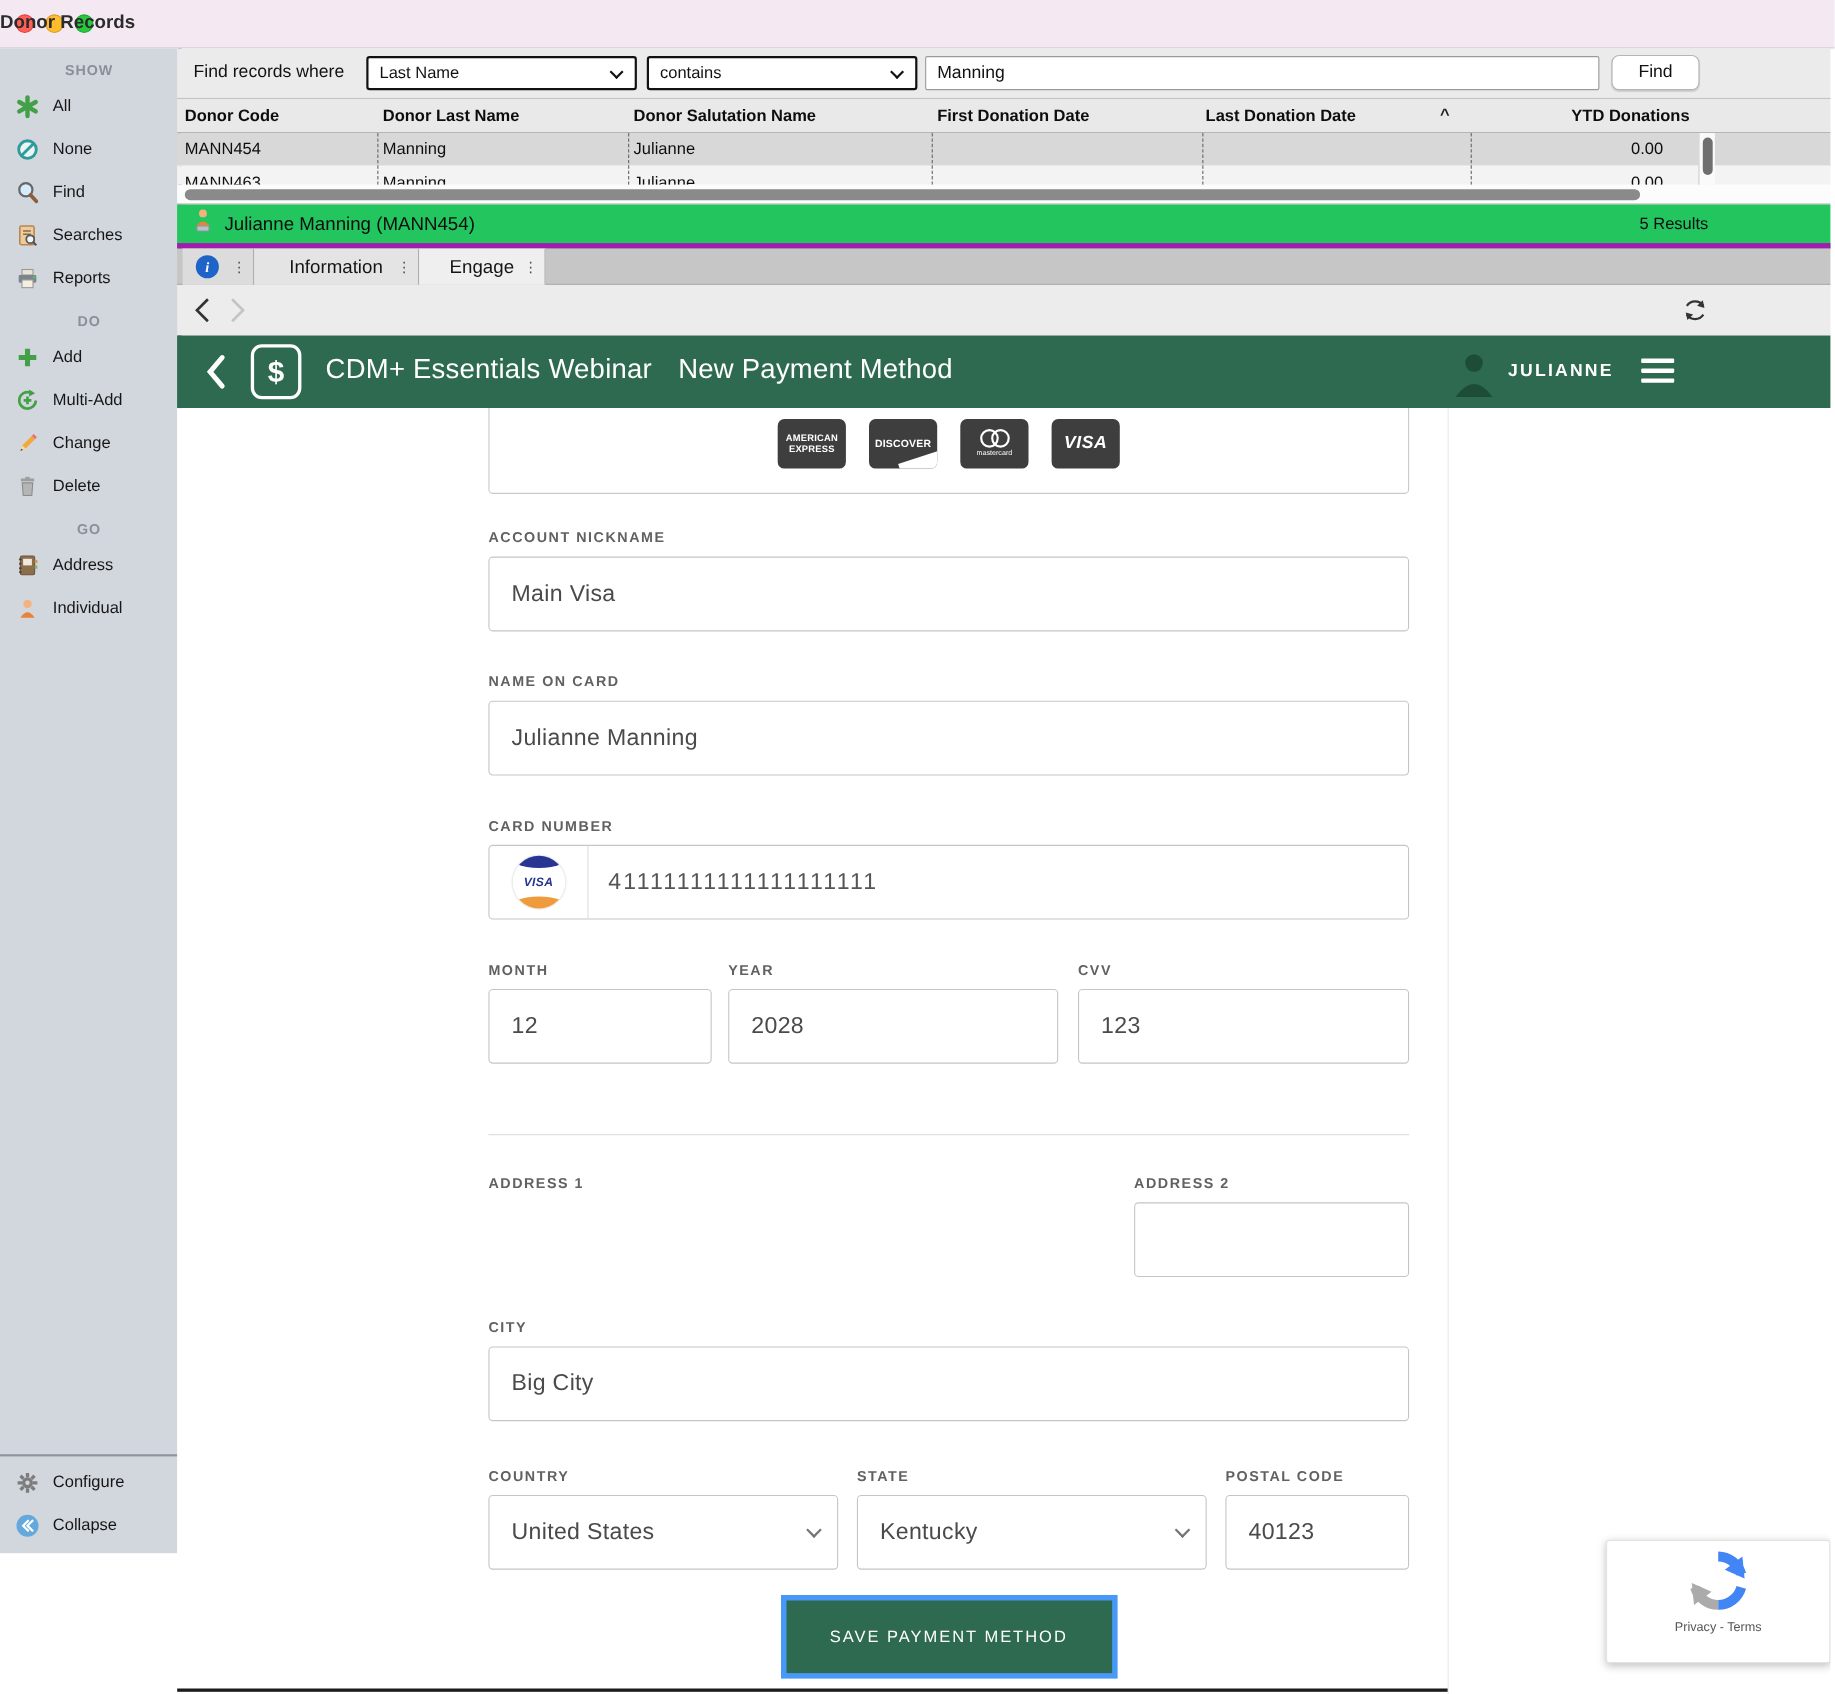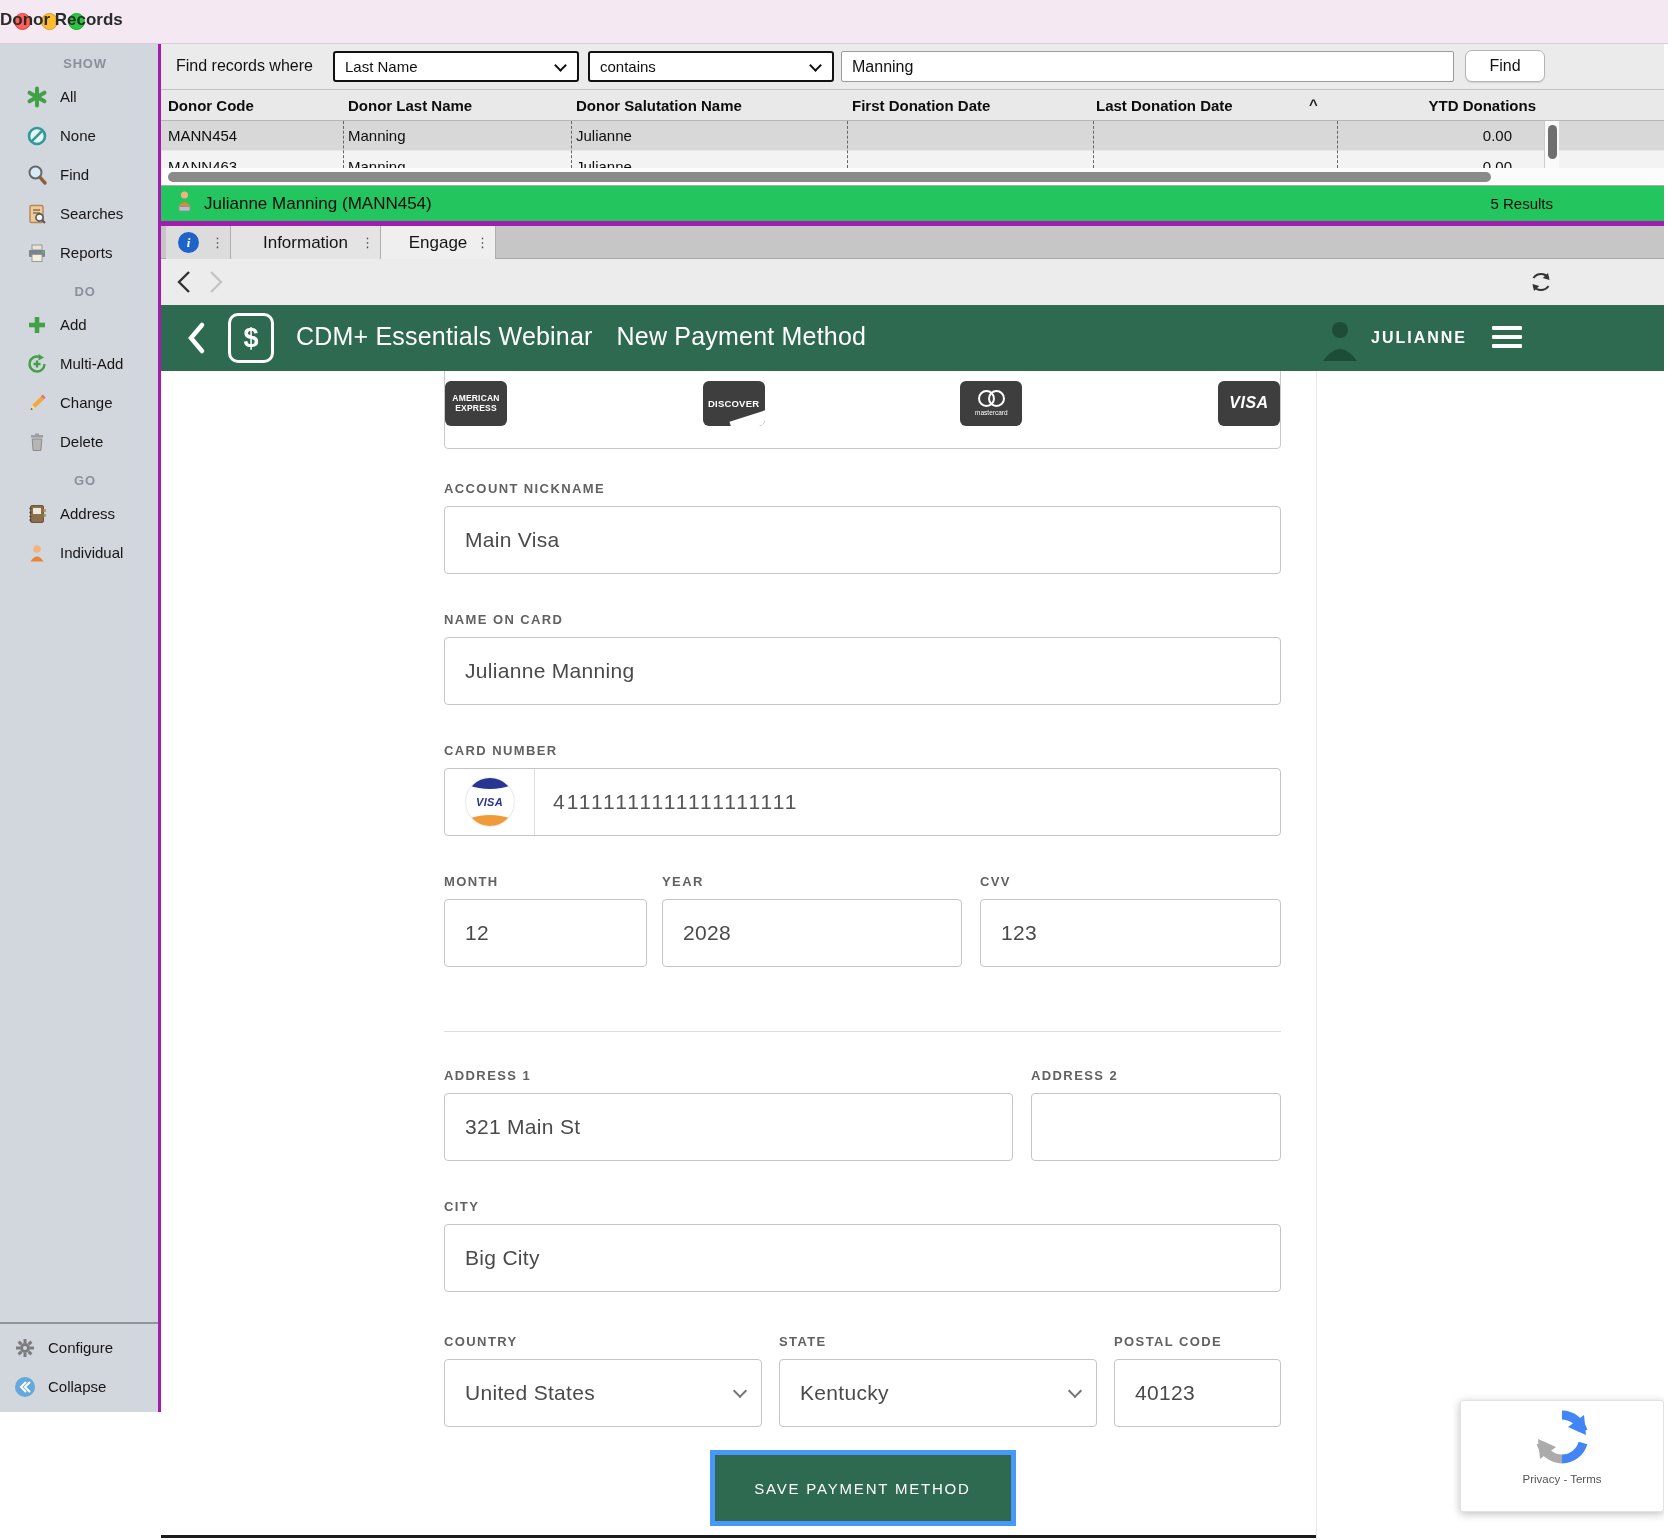--- a/index.html
+++ b/index.html
@@ -9,21 +9,21 @@
   
   .titlebar { position:absolute; left:0; top:0; width:1668px; height:44px; background:#f4e9f3; border-bottom:1px solid #d8ccd6; }
   .lights { position:absolute; left:14px; top:13px; display:flex; gap:10px; }
   .light { width:17px; height:17px; border-radius:50%; }
   .light.red { background:#ff5f57; border:1px solid #e0443e; }
   .light.yellow { background:#febc2e; border:1px solid #d89e24; }
   .light.green { background:#28c840; border:1px solid #1fa832; }
   .wintitle { position:absolute; left:0; right:0; top:10px; font-size:17px; font-weight:bold; color:#2b2b2b; }
 
   
-  .sidebar { position:absolute; left:0; top:44px; width:165px; height:1368px; background:#d2d7de; border-right:7px solid #a21caf;padding-left:12px; }
+  .sidebar { position:absolute; left:0; top:44px; width:165px; height:1368px; background:#d2d7de; border-right:3px solid #a21caf; }
   .side-sec { text-align:center; font-size:13px; font-weight:bold; letter-spacing:.8px; color:#8a909a; padding:12px 0 6px 0; }
   .side-item { display:flex; align-items:center; height:39px; padding-left:13px; font-size:15px; color:#161616; cursor:default; }
   .side-item .ic { width:24px; height:24px; margin-right:11px; flex:0 0 24px; display:flex; align-items:center; justify-content:center; }
   .side-footer { position:absolute; left:0; bottom:6px; width:100%; border-top:2px solid #8d949c; padding-top:4px; }
 
   
   .main { position:absolute; left:161px; top:44px; width:1503px; height:1496px; }
 
   
   .findbar { position:absolute; left:0; top:0; width:100%; height:46px; background:#ebebeb; border-bottom:1px solid #c2c2c2; }
@@ -88,21 +88,21 @@
   .gavatar { position:absolute; left:1157px; top:12px; }
   .guser { position:absolute; left:1210px; top:24px; font-size:16px; font-weight:bold; letter-spacing:2px; }
   .gburger { position:absolute; left:1331px; top:21px; width:30px; }
   .gburger div { height:4px; background:#fff; margin-bottom:5px; border-radius:1px; }
 
   
   .content { position:absolute; left:0; top:327px; width:100%; height:1169px; background:#fff; overflow:hidden; }
   .iframe-edge { position:absolute; left:1155px; top:0; bottom:0; width:1px; background:#e9e9e9; }
   .iframe-bottom { position:absolute; left:0; bottom:2px; width:1155px; height:3px; background:#1b1b1b; }
   .pform { position:absolute; left:283px; top:0; width:837px; }
-  .brandpanel { margin-top:-28px; height:106px; border:1px solid #c9c9c9; border-radius:4px; display:flex; align-items:center; justify-content:space-between; gap:21px; padding-top:14px; }
+  .brandpanel { margin-top:-28px; height:106px; border:1px solid #c9c9c9; border-radius:4px; display:flex; align-items:center; justify-content:center; gap:21px; padding-top:14px; }
   .brand { width:62px; height:45px; background:#3e3e3e; border-radius:6px; color:#fff; display:flex; flex-direction:column; align-items:center; justify-content:center; position:relative; overflow:hidden; }
   .brand.amex div { font-size:8.5px; font-weight:bold; letter-spacing:.2px; line-height:10px; }
   .brand.discover { font-size:9.5px; font-weight:bold; letter-spacing:.2px; }
   .brand.discover::after { content:""; position:absolute; right:-14px; bottom:-18px; width:46px; height:30px; background:#fff; transform:rotate(-18deg); }
   .mc-circles { display:flex; }
   .mc-circles span { width:17px; height:17px; border:2px solid #fff; border-radius:50%; }
   .mc-circles span:last-child { margin-left:-7px; }
   .brand.mc div.mclabel { font-size:6.5px; margin-top:2px; }
   .brand.visa { font-size:16px; font-weight:800; font-style:italic; letter-spacing:.5px; }
 
@@ -487,21 +487,20 @@
             <div class="flab">CVV</div>
             <div class="finput">123</div>
           </div>
         </div>
 
         <div class="divider"></div>
 
         <div class="frow" style="margin-top:36px">
           <div class="fcol" style="width:569px">
             <div class="flab">ADDRESS 1</div>
-            <div class="finput">321 Main St</div>
           </div>
           <div class="fcol" style="width:250px; margin-left:18px">
             <div class="flab">ADDRESS 2</div>
             <div class="finput"></div>
           </div>
         </div>
 
         <div class="fgroup">
           <div class="flab">CITY</div>
           <div class="finput">Big City</div>

